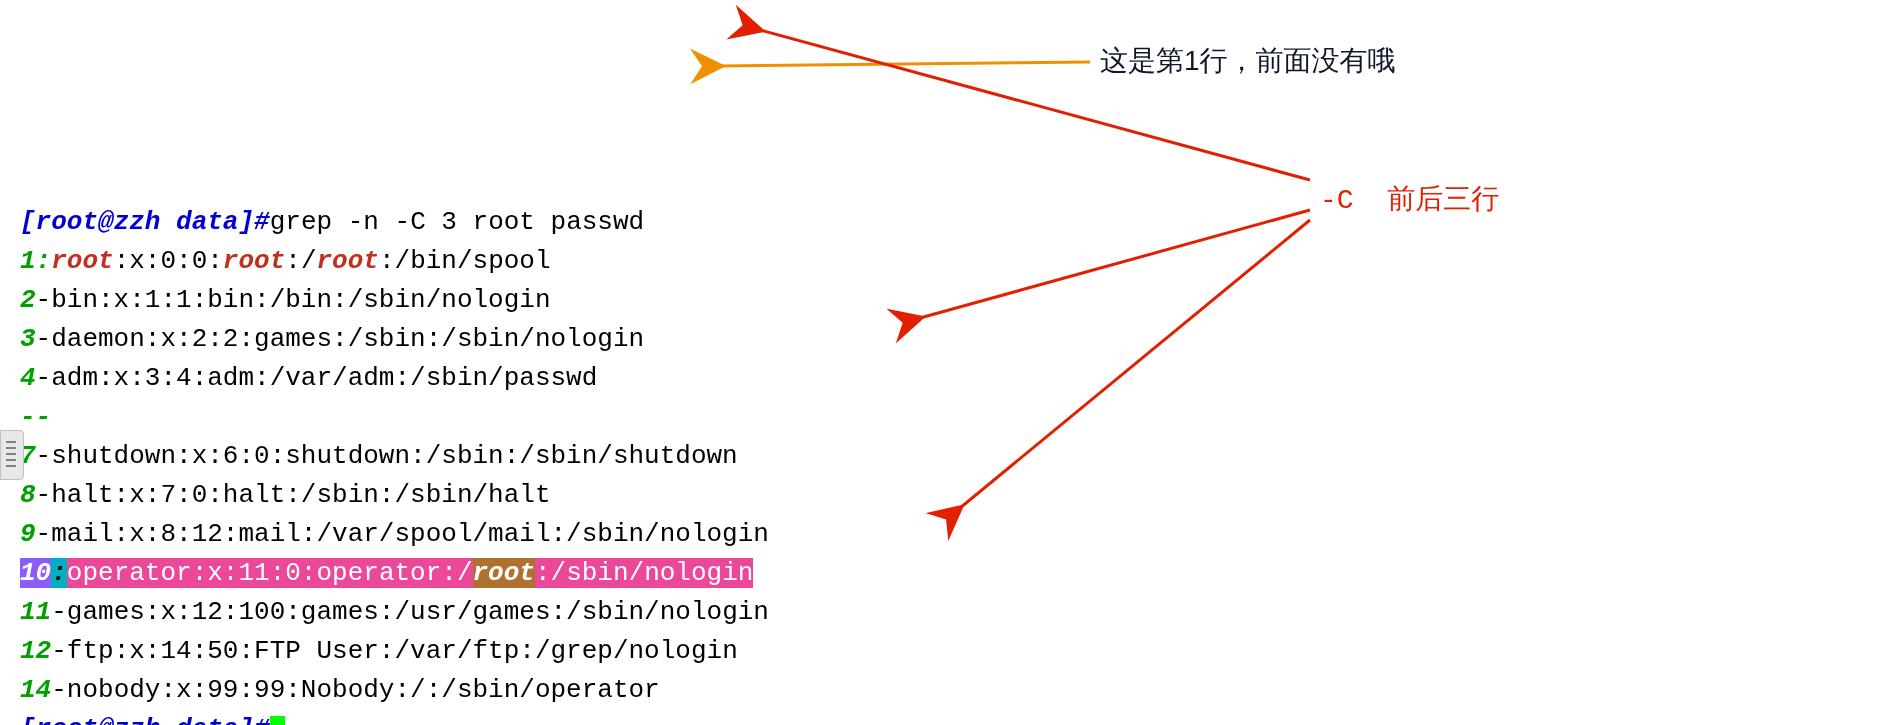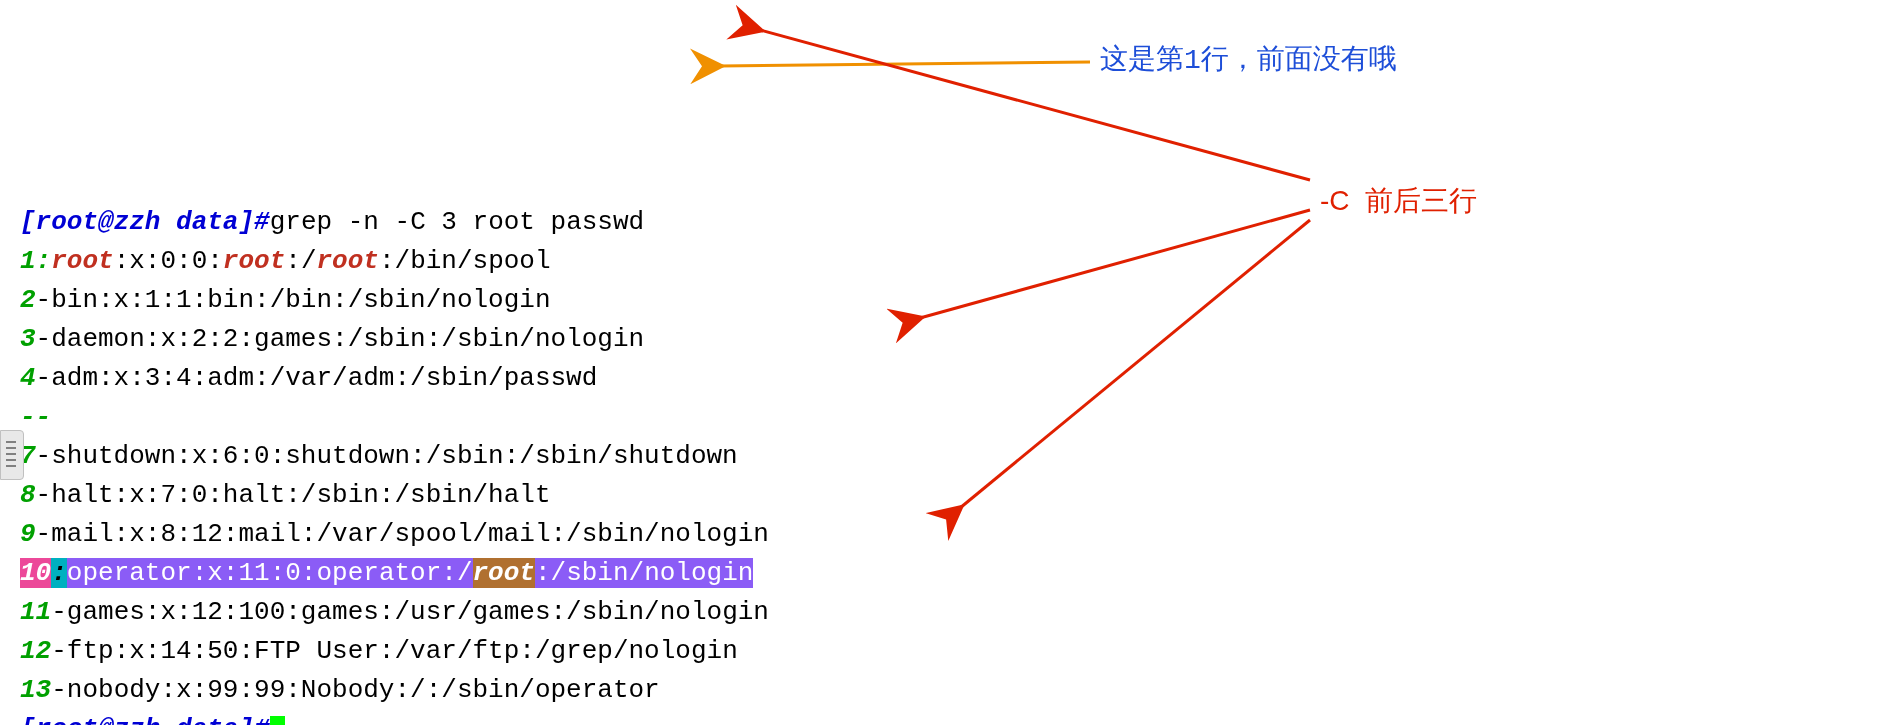--- a/index.html
+++ b/index.html
@@ -12,41 +12,41 @@
     line-height: 1.5;
     white-space: pre;
     position: relative;
     width: 1897px;
     box-sizing: border-box;
   }
   .bold { font-weight: bold; font-style: italic; }
   .blue { color: #0000d4; }
   .green { color: #00a000; }
   .red-text { color: #c03020; }
-  .hl-green { background: #ec4899; color: #fff; }
+  .hl-green { background: #8b5cf6; color: #fff; }
   .hl-cyan { background: #00b0c0; color: #000; }
-  .hl-black { background: #8b5cf6; color: #fff; text-align: center; }
+  .hl-black { background: #ec4899; color: #fff; text-align: center; }
   .hl-brown { background: #b07030; color: #fff; }
   .cursor { background: #00ff00; display:inline-block; width:15px; height:28px; vertical-align:text-bottom;}
   .side-tab {
     position:absolute; left:0; top:430px; width:22px; height:48px;
     background:#e8e8e8; border:1px solid #c0c0c0; border-radius:0 4px 4px 0;
   }
   .side-tab::after{
     content:""; position:absolute; left:5px; top:10px; width:10px; height:28px;
     background: repeating-linear-gradient(to bottom,#808080 0,#808080 2px,transparent 2px,transparent 6px);
   }
   .anno {
     position:absolute;
     font-family: "Microsoft YaHei","SimHei",sans-serif;
     font-size:28px;
     font-weight:500;
   }
-  .anno-orange { color:#1d4ed8;font-family:Liberation Mono, monospace; }
-  .anno-red { color:#e02000; }
+  .anno-orange { color:#0f172a; }
+  .anno-red { color:#e02000;font-family:Liberation Mono, monospace; }
   svg.arrows {
     position:absolute;
     left:0; top:0;
     width:1897px; height:725px;
     pointer-events:none;
   }
 </style>
 </head>
 <body>
 
@@ -58,21 +58,21 @@
 <span class="green bold">2</span><span>-bin:x:1:1:bin:/bin:/sbin/nologin</span>
 <span class="green bold">3</span><span>-daemon:x:2:2:games:/sbin:/sbin/nologin</span>
 <span class="green bold">4</span><span>-adm:x:3:4:adm:/var/adm:/sbin/passwd</span>
 <span class="green bold">--</span>
 <span class="green bold">7</span><span>-shutdown:x:6:0:shutdown:/sbin:/sbin/shutdown</span>
 <span class="green bold">8</span><span>-halt:x:7:0:halt:/sbin:/sbin/halt</span>
 <span class="green bold">9</span><span>-mail:x:8:12:mail:/var/spool/mail:/sbin/nologin</span>
 <span class="hl-green bold">10</span><span class="hl-cyan bold">:</span><span class="hl-black">operator:x:11:0:operator:/</span><span class="hl-brown bold">root</span><span class="hl-black">:/sbin/nologin</span>
 <span class="green bold">11</span><span>-games:x:12:100:games:/usr/games:/sbin/nologin</span>
 <span class="green bold">12</span><span>-ftp:x:14:50:FTP User:/var/ftp:/grep/nologin</span>
-<span class="green bold">13</span><span>-nobody:x:99:99:Nobody:/:/sbin/operator</span>
+<span class="green bold">14</span><span>-nobody:x:99:99:Nobody:/:/sbin/operator</span>
 <span class="bold blue">[<span>root</span>@<span>zzh</span> <span>data</span>]<span>#</span></span><span class="cursor"></span>
 </div>
 
 <div class="side-tab"></div>
 
 <div class="anno anno-orange" style="left:1100px; top:40px;">这是第1行，前面没有哦</div>
 <div class="anno anno-red" style="left:1320px; top:180px;">-C  前后三行</div>
 
 <svg class="arrows">
   <defs>

